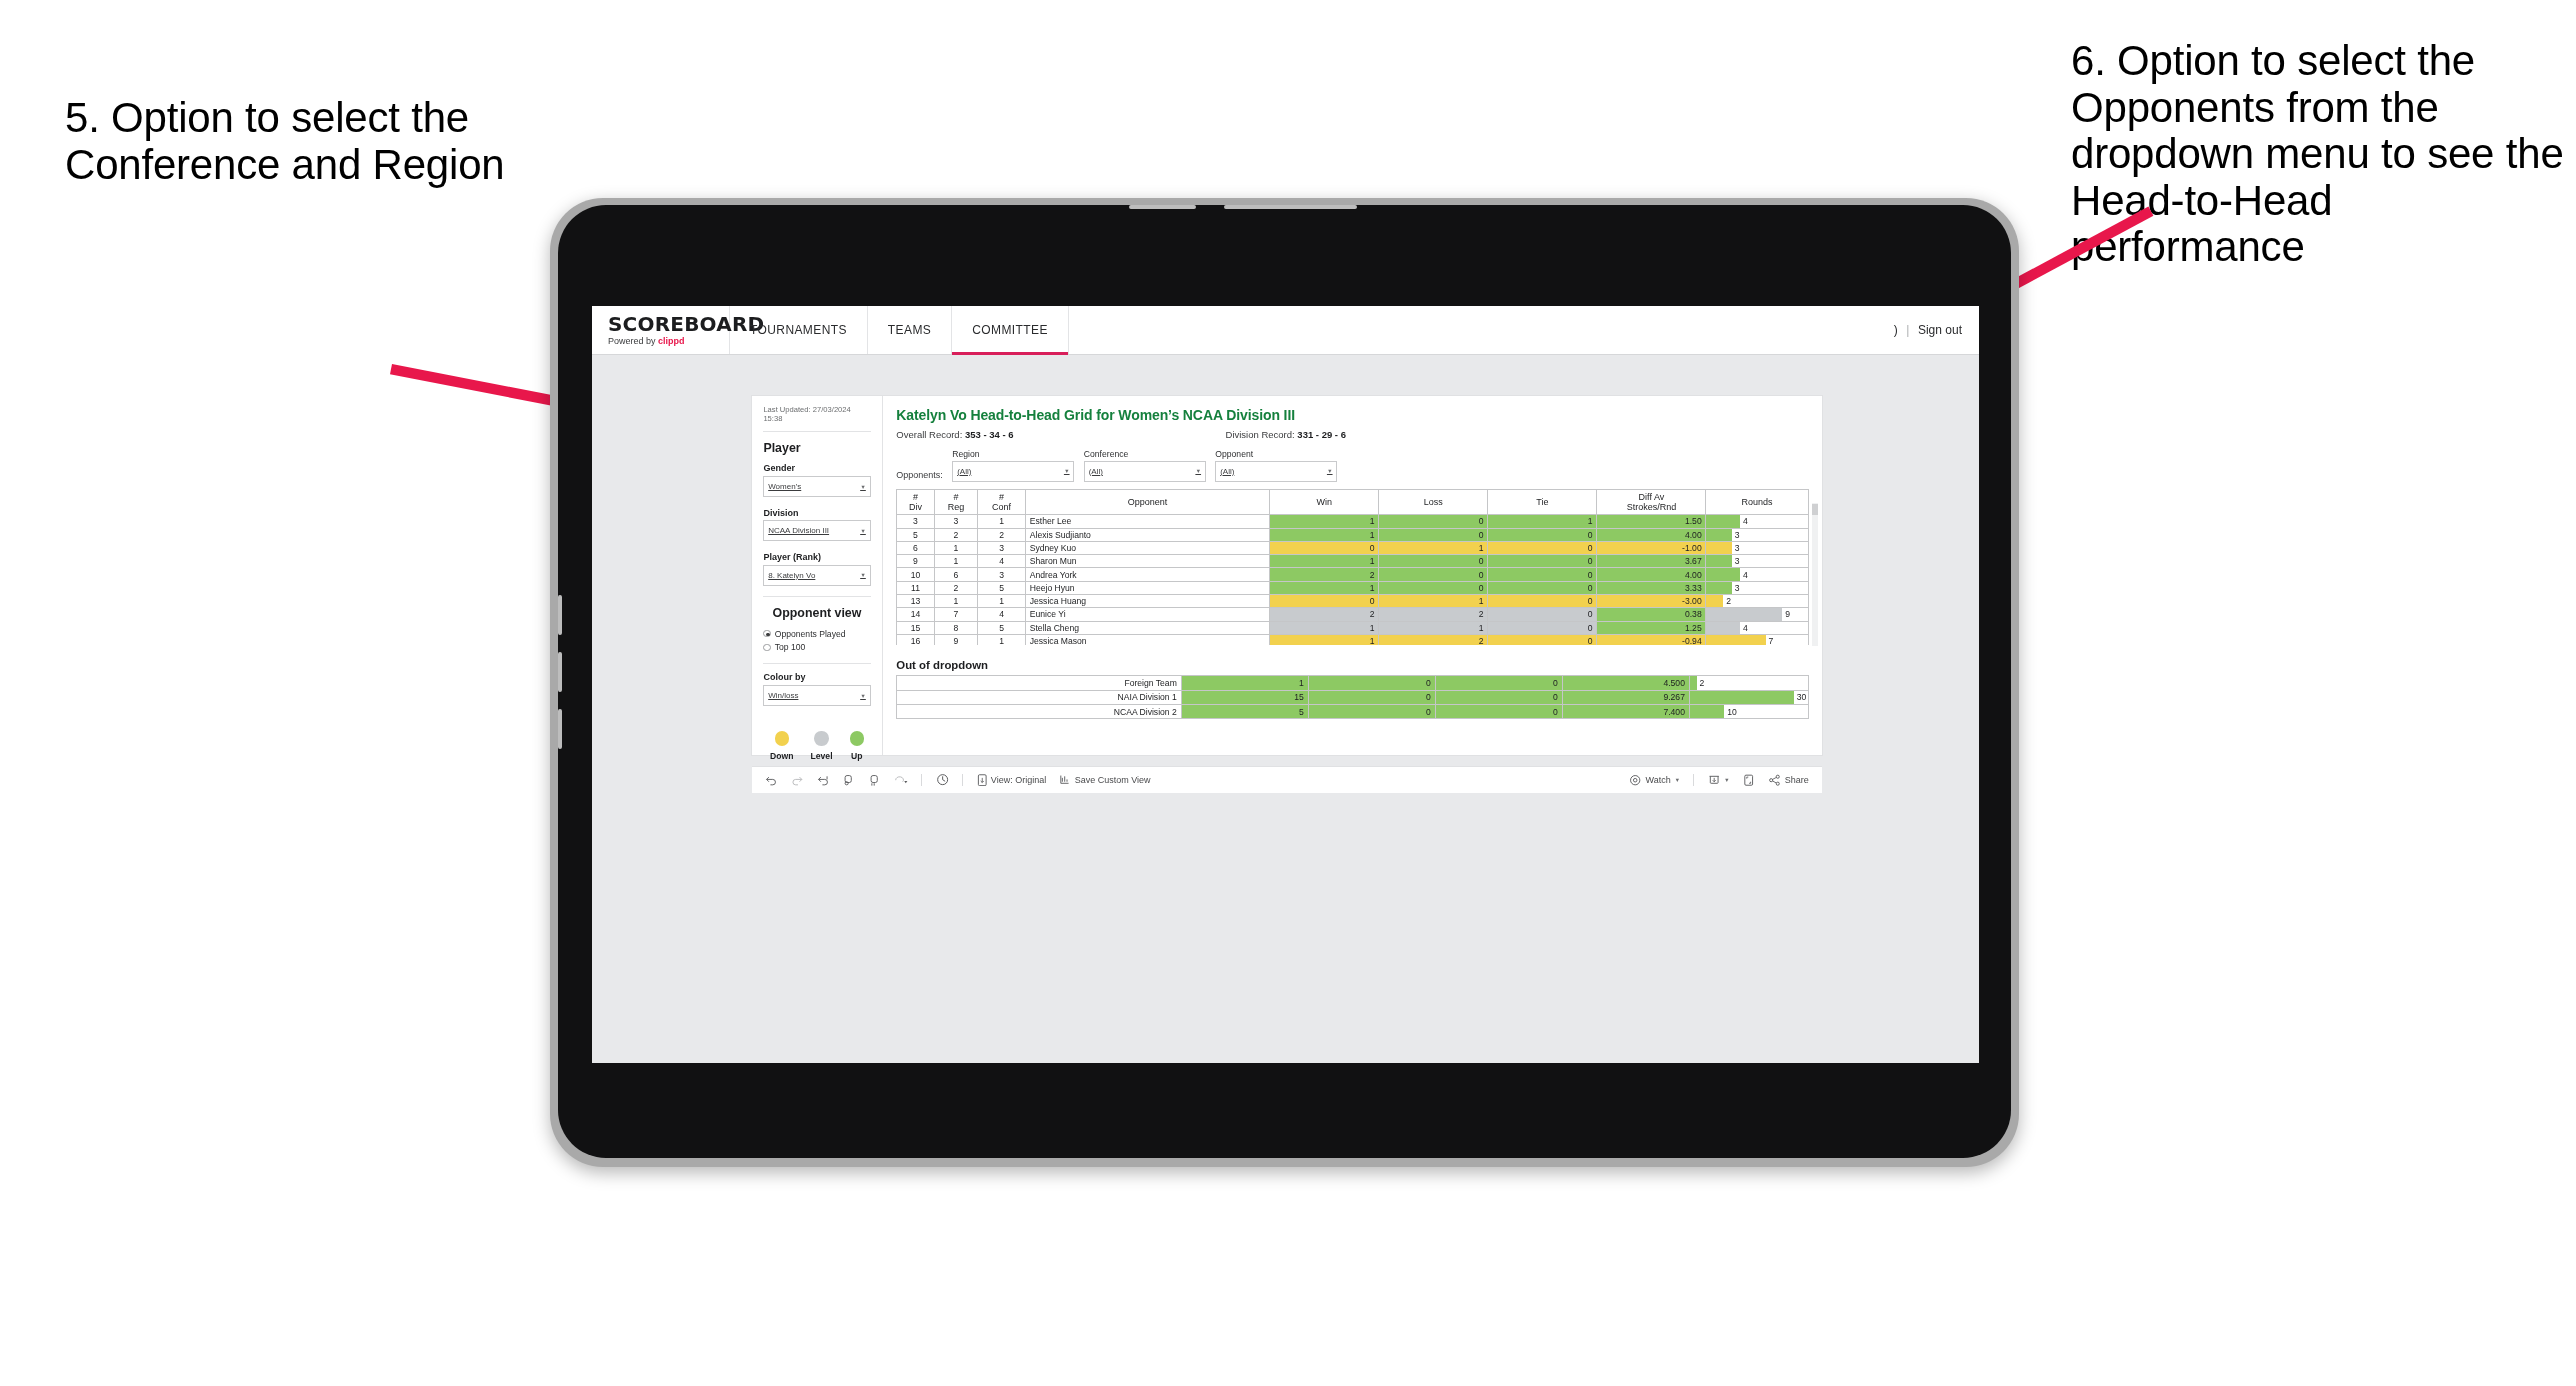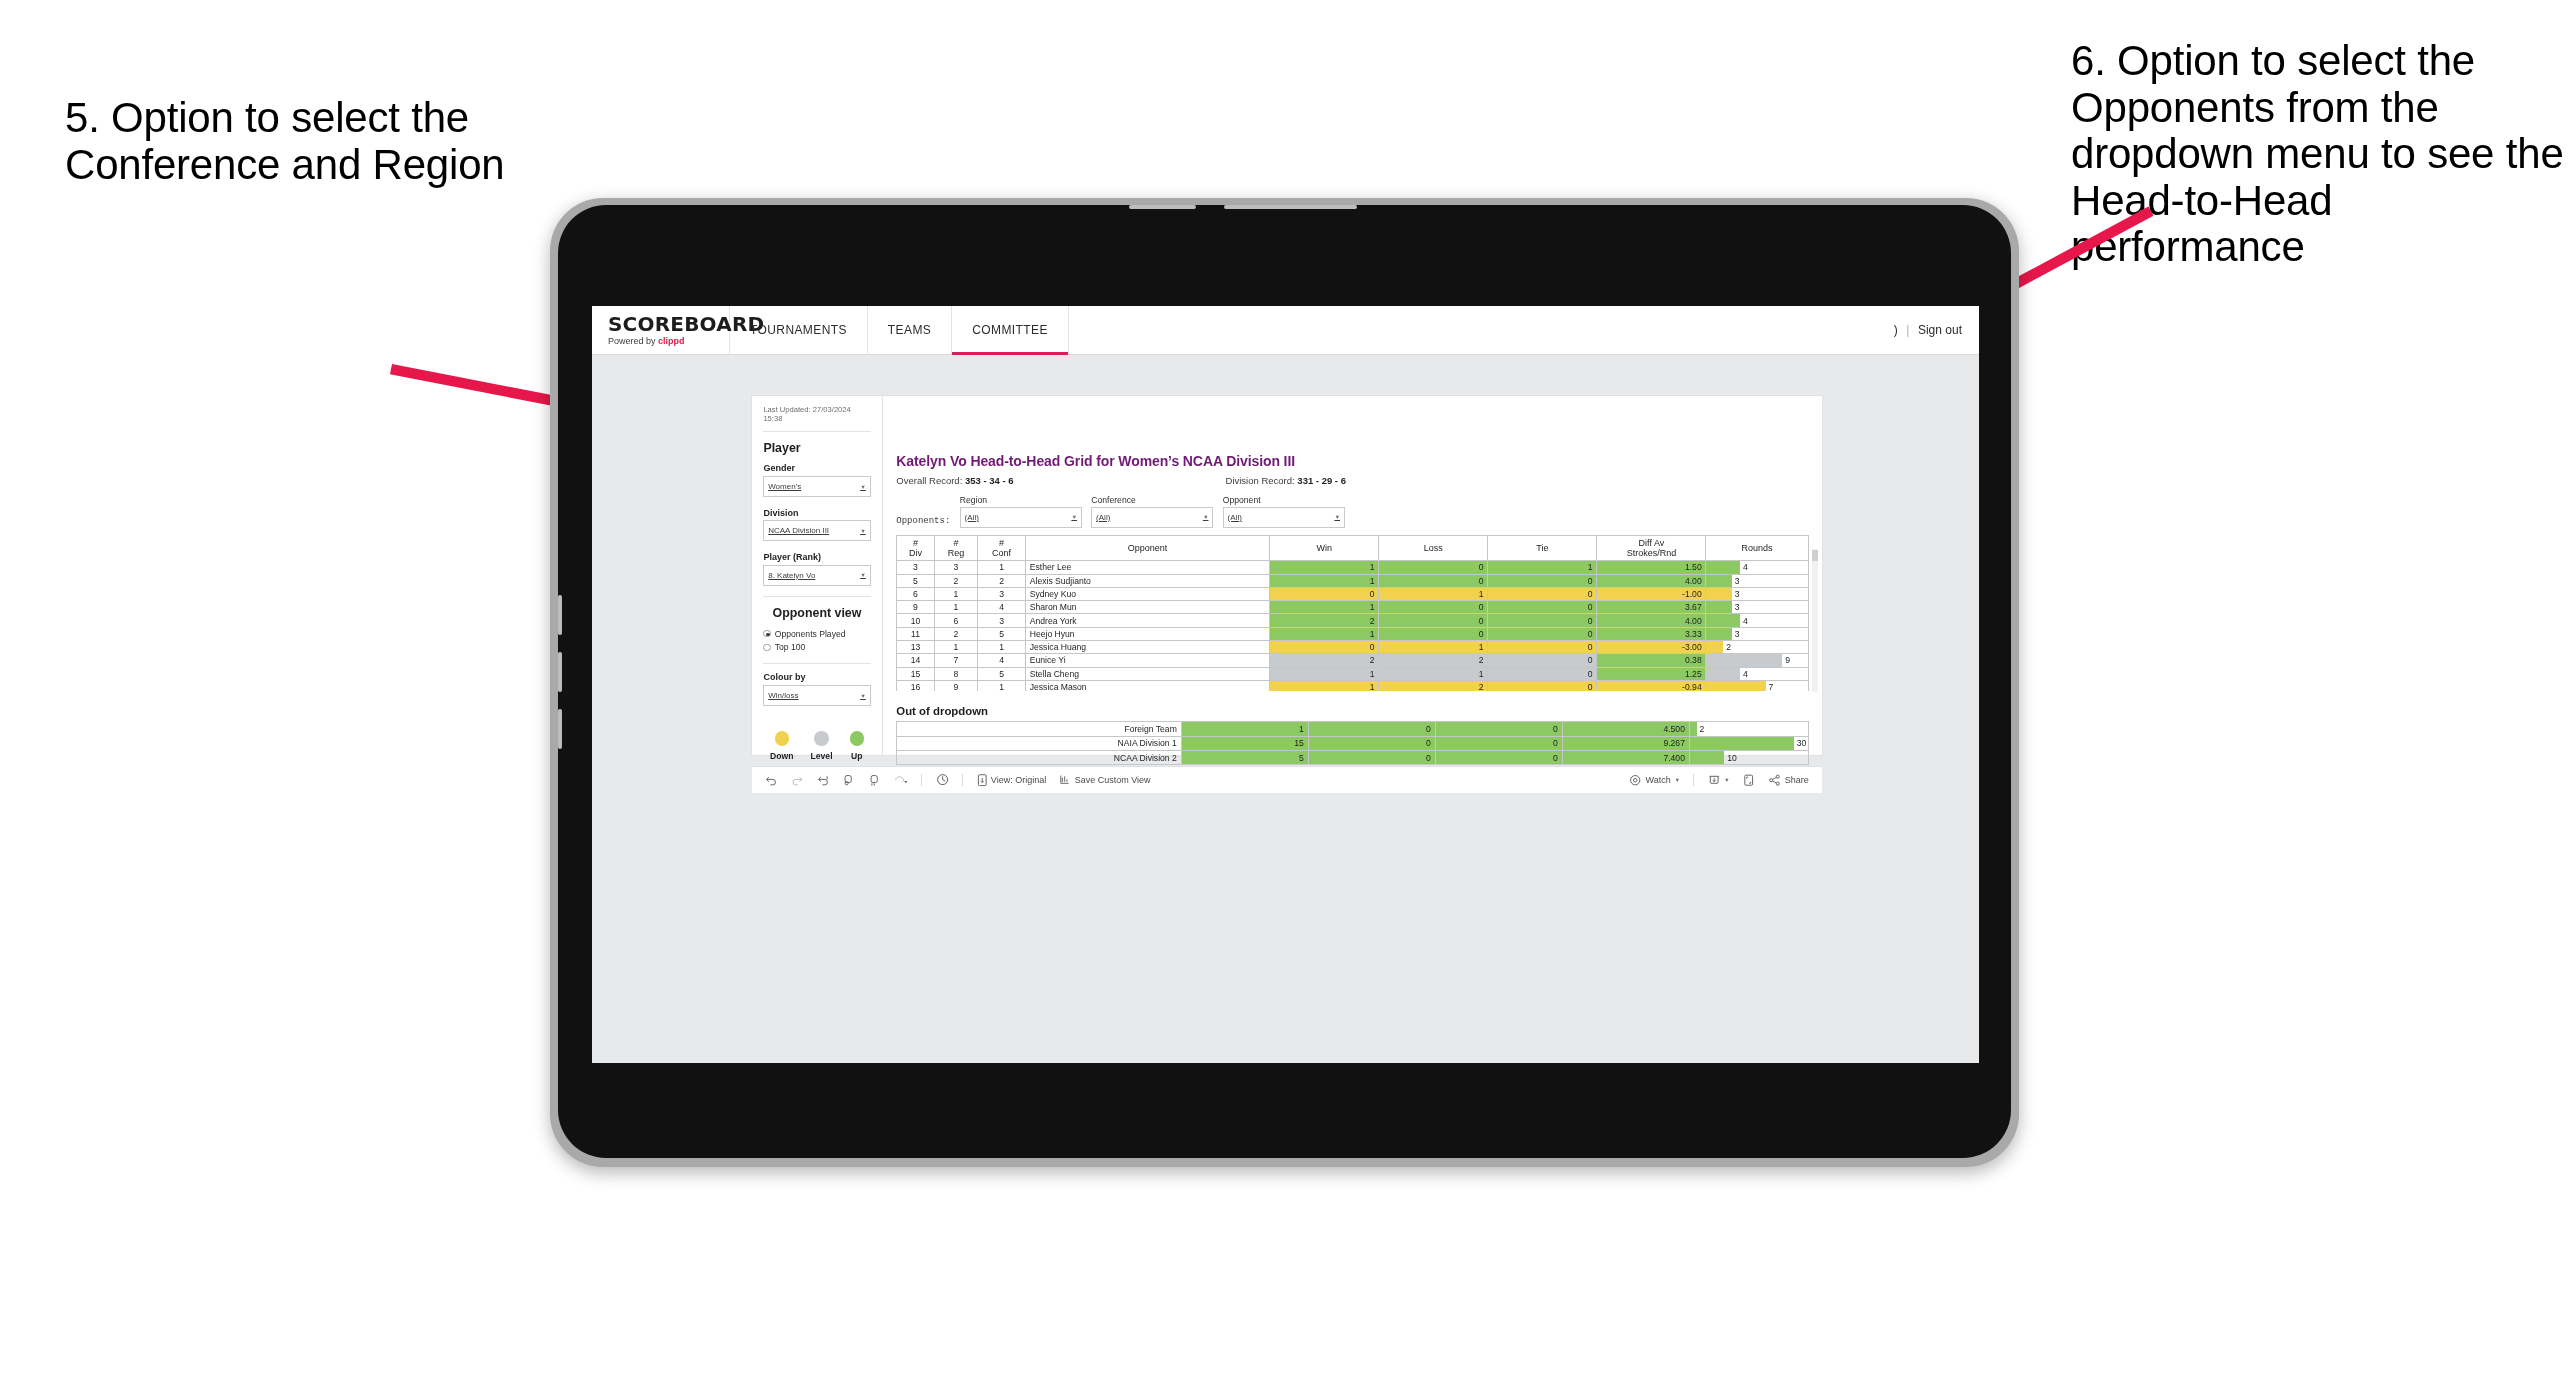--- a/index.html
+++ b/index.html
@@ -132,27 +132,27 @@
   .radio-row { display:flex; align-items:center; gap:3.8px; margin-top:3.8px; font-size:8.6px; color:#2d2e30; }
   .rb { width:7.6px; height:7.6px; border-radius:50%; border:1px solid #9b9d9f; background:#fff; position:relative; flex:none; }
   .rb.on::after { content:""; position:absolute; left:1.9px; top:1.9px; width:3.8px; height:3.8px; border-radius:50%; background:#3b3c3e; }
   .legend { display:flex; justify-content:space-between; margin-top: 25px; padding: 0 6.7px; }
   .legend-item { text-align:center; }
   .dot { width: 14.3px; height: 14.3px; border-radius:50%; margin: 0 auto 5.7px auto; }
   .legend-cap { font-size: 8.6px; font-weight:700; color:#1d1e20; }
 
   
   .main { flex: 1; padding: 10.5px 13.3px 0 13.3px; position: relative; }
-  .title { font-size: 14px; font-weight: 700; color: #701a75; letter-spacing: -0.1px; margin-top: 46px; }
+  .title { font-size: 14px; font-weight: 700; color: #15803d; letter-spacing: -0.1px; }
   .records { display:flex; margin-top: 6.7px; font-size: 9.5px; color:#3b3c3e;gap:11px; }
   .records .r2 { margin-left: 201px; }
   .records b { color:#1d1e20; font-weight:700; }
 
   .filters { display:flex; align-items:flex-end; margin-top: 8.6px; gap: 9.5px; }
-  .filters .flabel { font-size: 9px; color:#3b3c3e; padding-bottom: 1.9px; font-family: Liberation Mono, monospace; }
+  .filters .flabel { font-size: 9px; color:#3b3c3e; padding-bottom: 1.9px; }
   .fgroup { width: 122px; }
   .fgroup .fcap { font-size: 8.6px; color:#2d2e30; margin-bottom: 1.9px; }
 
   table.grid { border-collapse: collapse; width: 100%; font-size: 8.6px; color:#1d1e20; }
   table.grid th, table.grid td { border: 1px solid #c5c6c8; padding: 0 3.8px; height: 13.3px; }
   table.grid thead th { height: 25px; text-align:center; font-weight: 400; font-size: 9px; line-height: 1.15; }
   .c-num { width: 21px; text-align: center; }
   .c-opp { width: 141px; text-align: left; }
   .c-stat { width: 63px; text-align: right; }
   .c-rnd  { width: 59px; padding: 0 !important; position: relative; }

